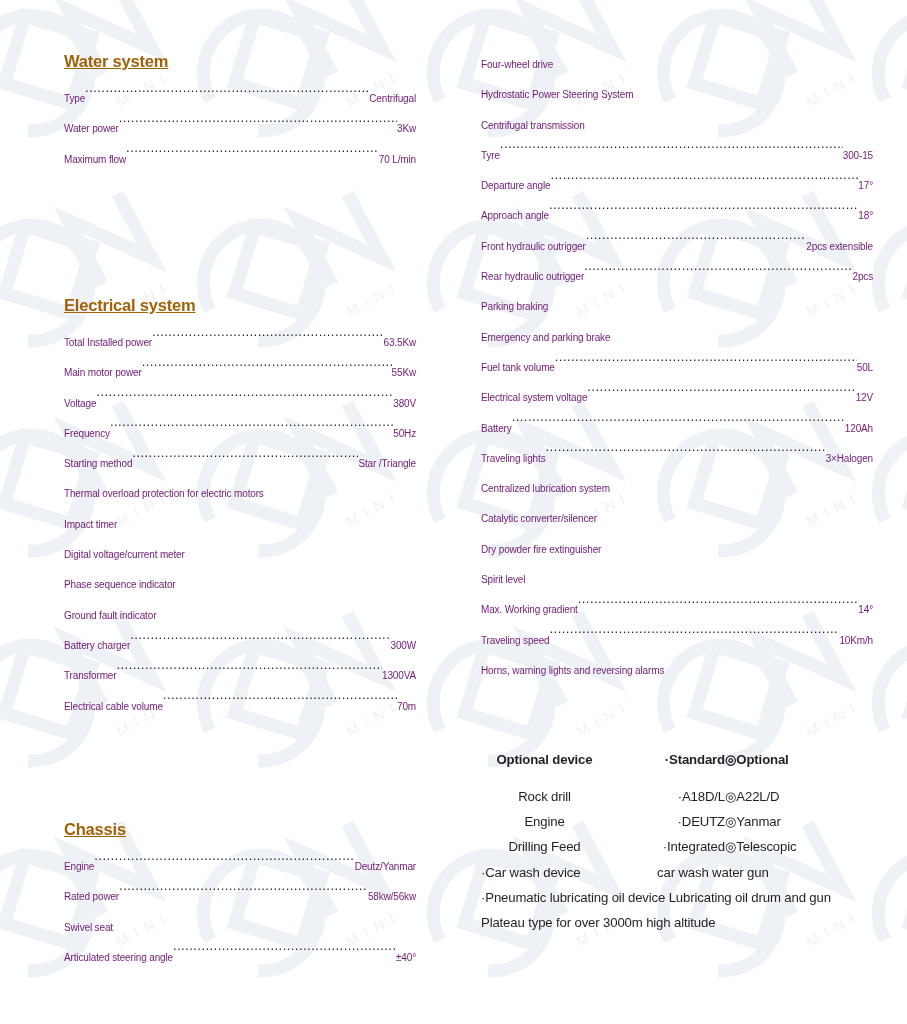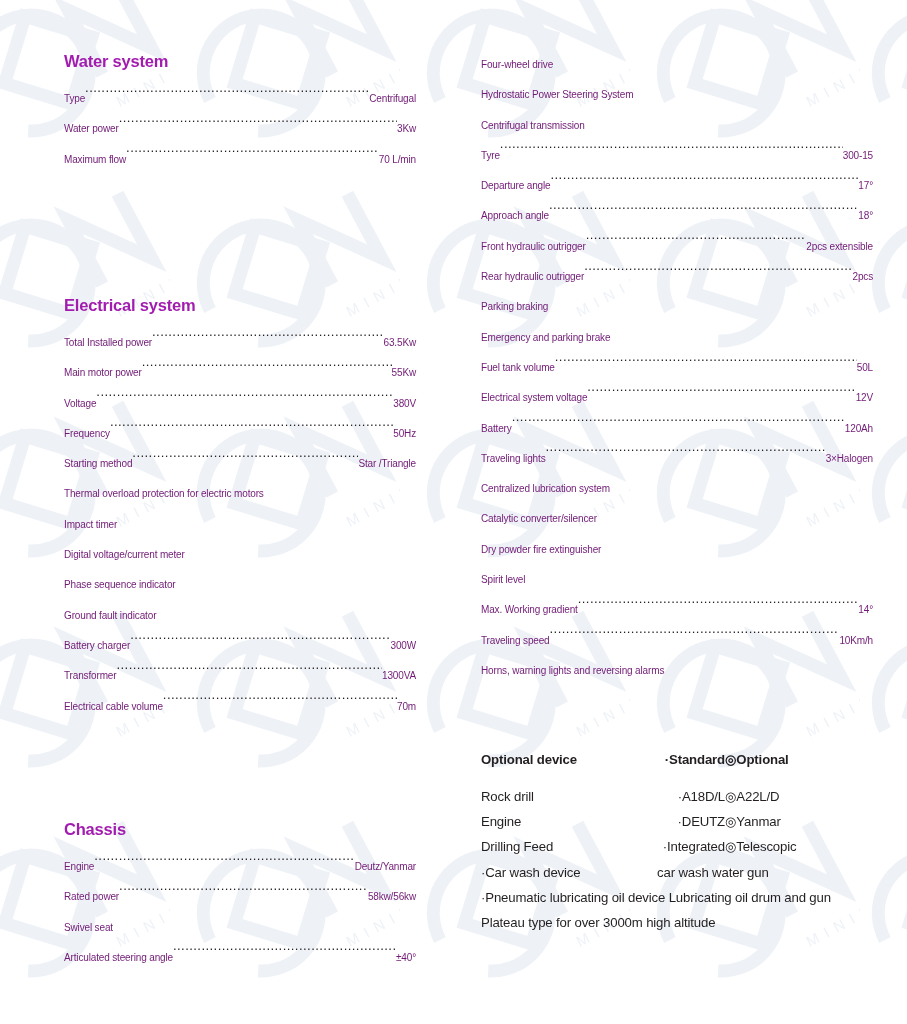--- a/index.html
+++ b/index.html
@@ -44,23 +44,24 @@
   }
   #left-column  { left: 64px;  width: 352px; }
   #right-column { left: 481px; width: 392px; }
 
   .section { position: absolute; left: 0; width: 100%; }
 
   .section-title {
     font-size: 16.5px;
     font-weight: bold;
     letter-spacing: -0.2px;
-    color: #a21caf;
+    color: #a16207;
     margin-bottom: 13px;
     white-space: nowrap;
+    text-decoration: underline;
   }
 
   
   .spec-row {
     display: flex;
     align-items: flex-start;
     font-size: 10px;
     line-height: 30.3px;
     color: #701a75;
     white-space: nowrap;
@@ -97,21 +98,21 @@
     font-size: 13.2px;
     color: #231f20;
     letter-spacing: -0.15px;
   }
   .opt-head, .opt-row {
     display: flex;
     white-space: nowrap;
     line-height: 25px;
   }
   .opt-head { font-weight: bold; margin-bottom: 12px; }
-  .opt-c1 { flex: 0 0 127px; }
+  .opt-c1 { flex: 0 0 127px; text-align: center; }
   .opt-c2 { flex: 0 0 117px; text-align: right; }
   .opt-c3 { flex: 1 1 auto; }
 
   .opt-note {
     display: flex;
     white-space: nowrap;
     line-height: 25px;
     margin-top: 1px;
     justify-content: space-between;
   }

